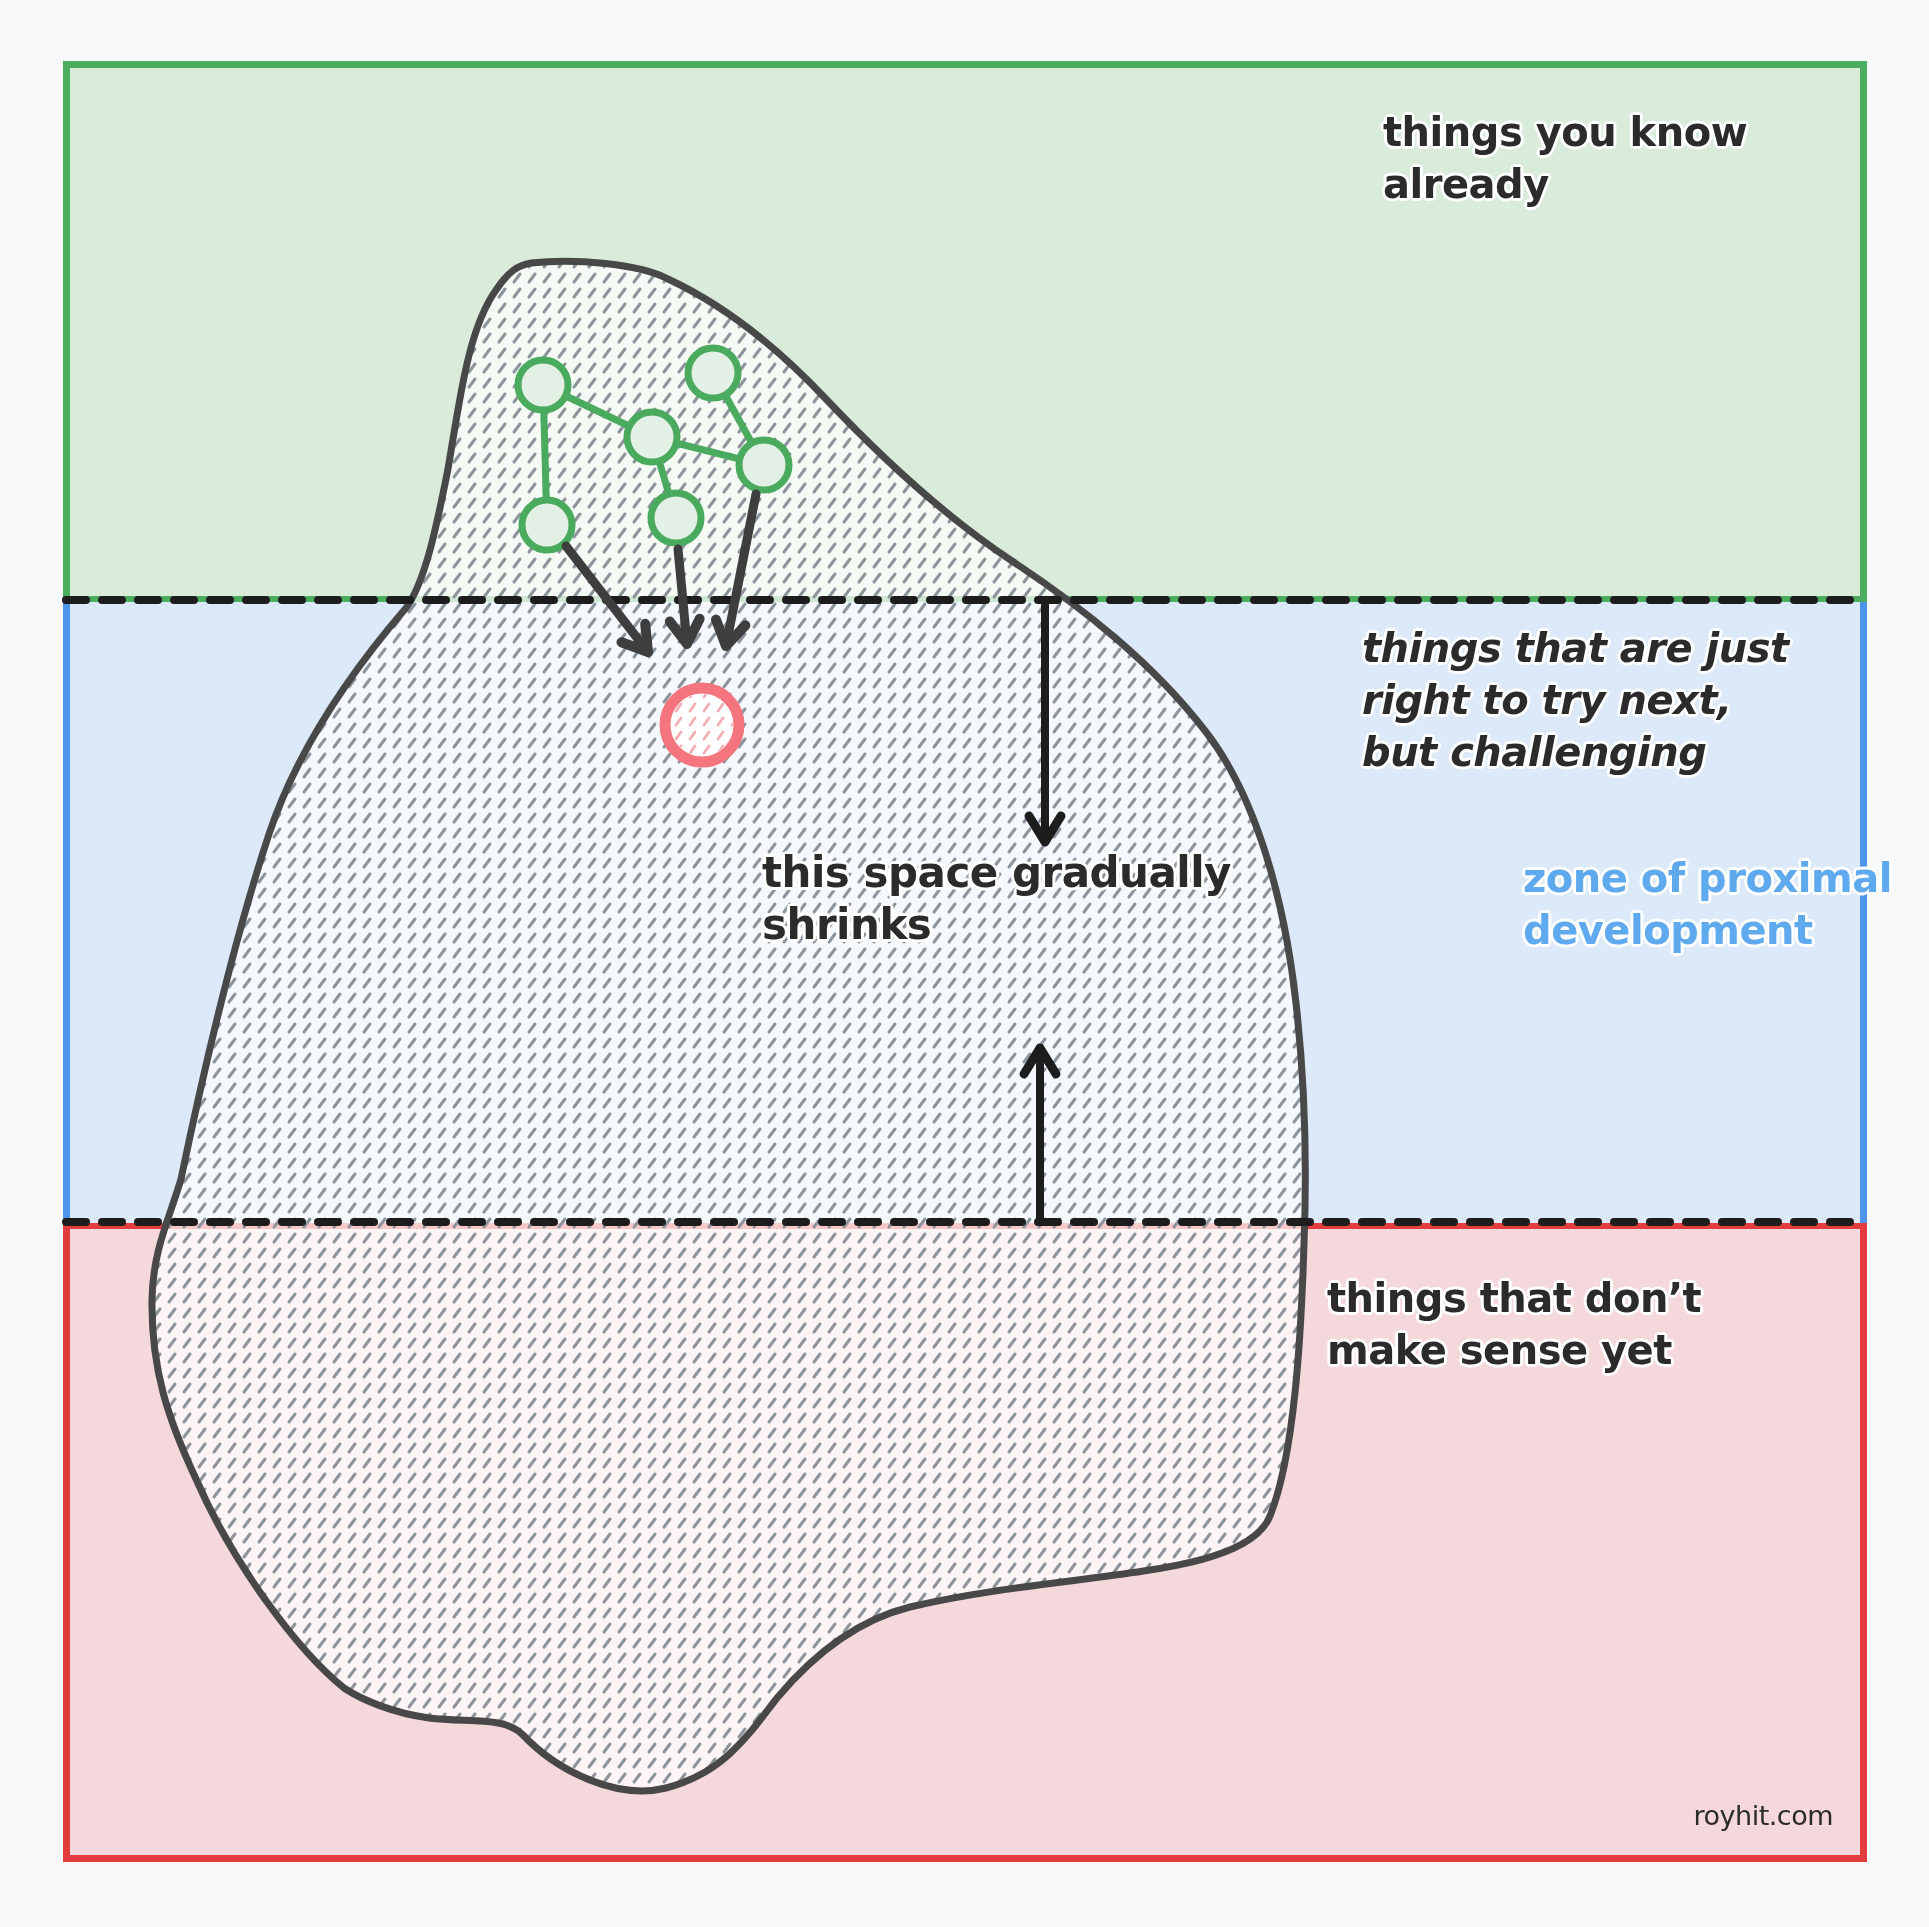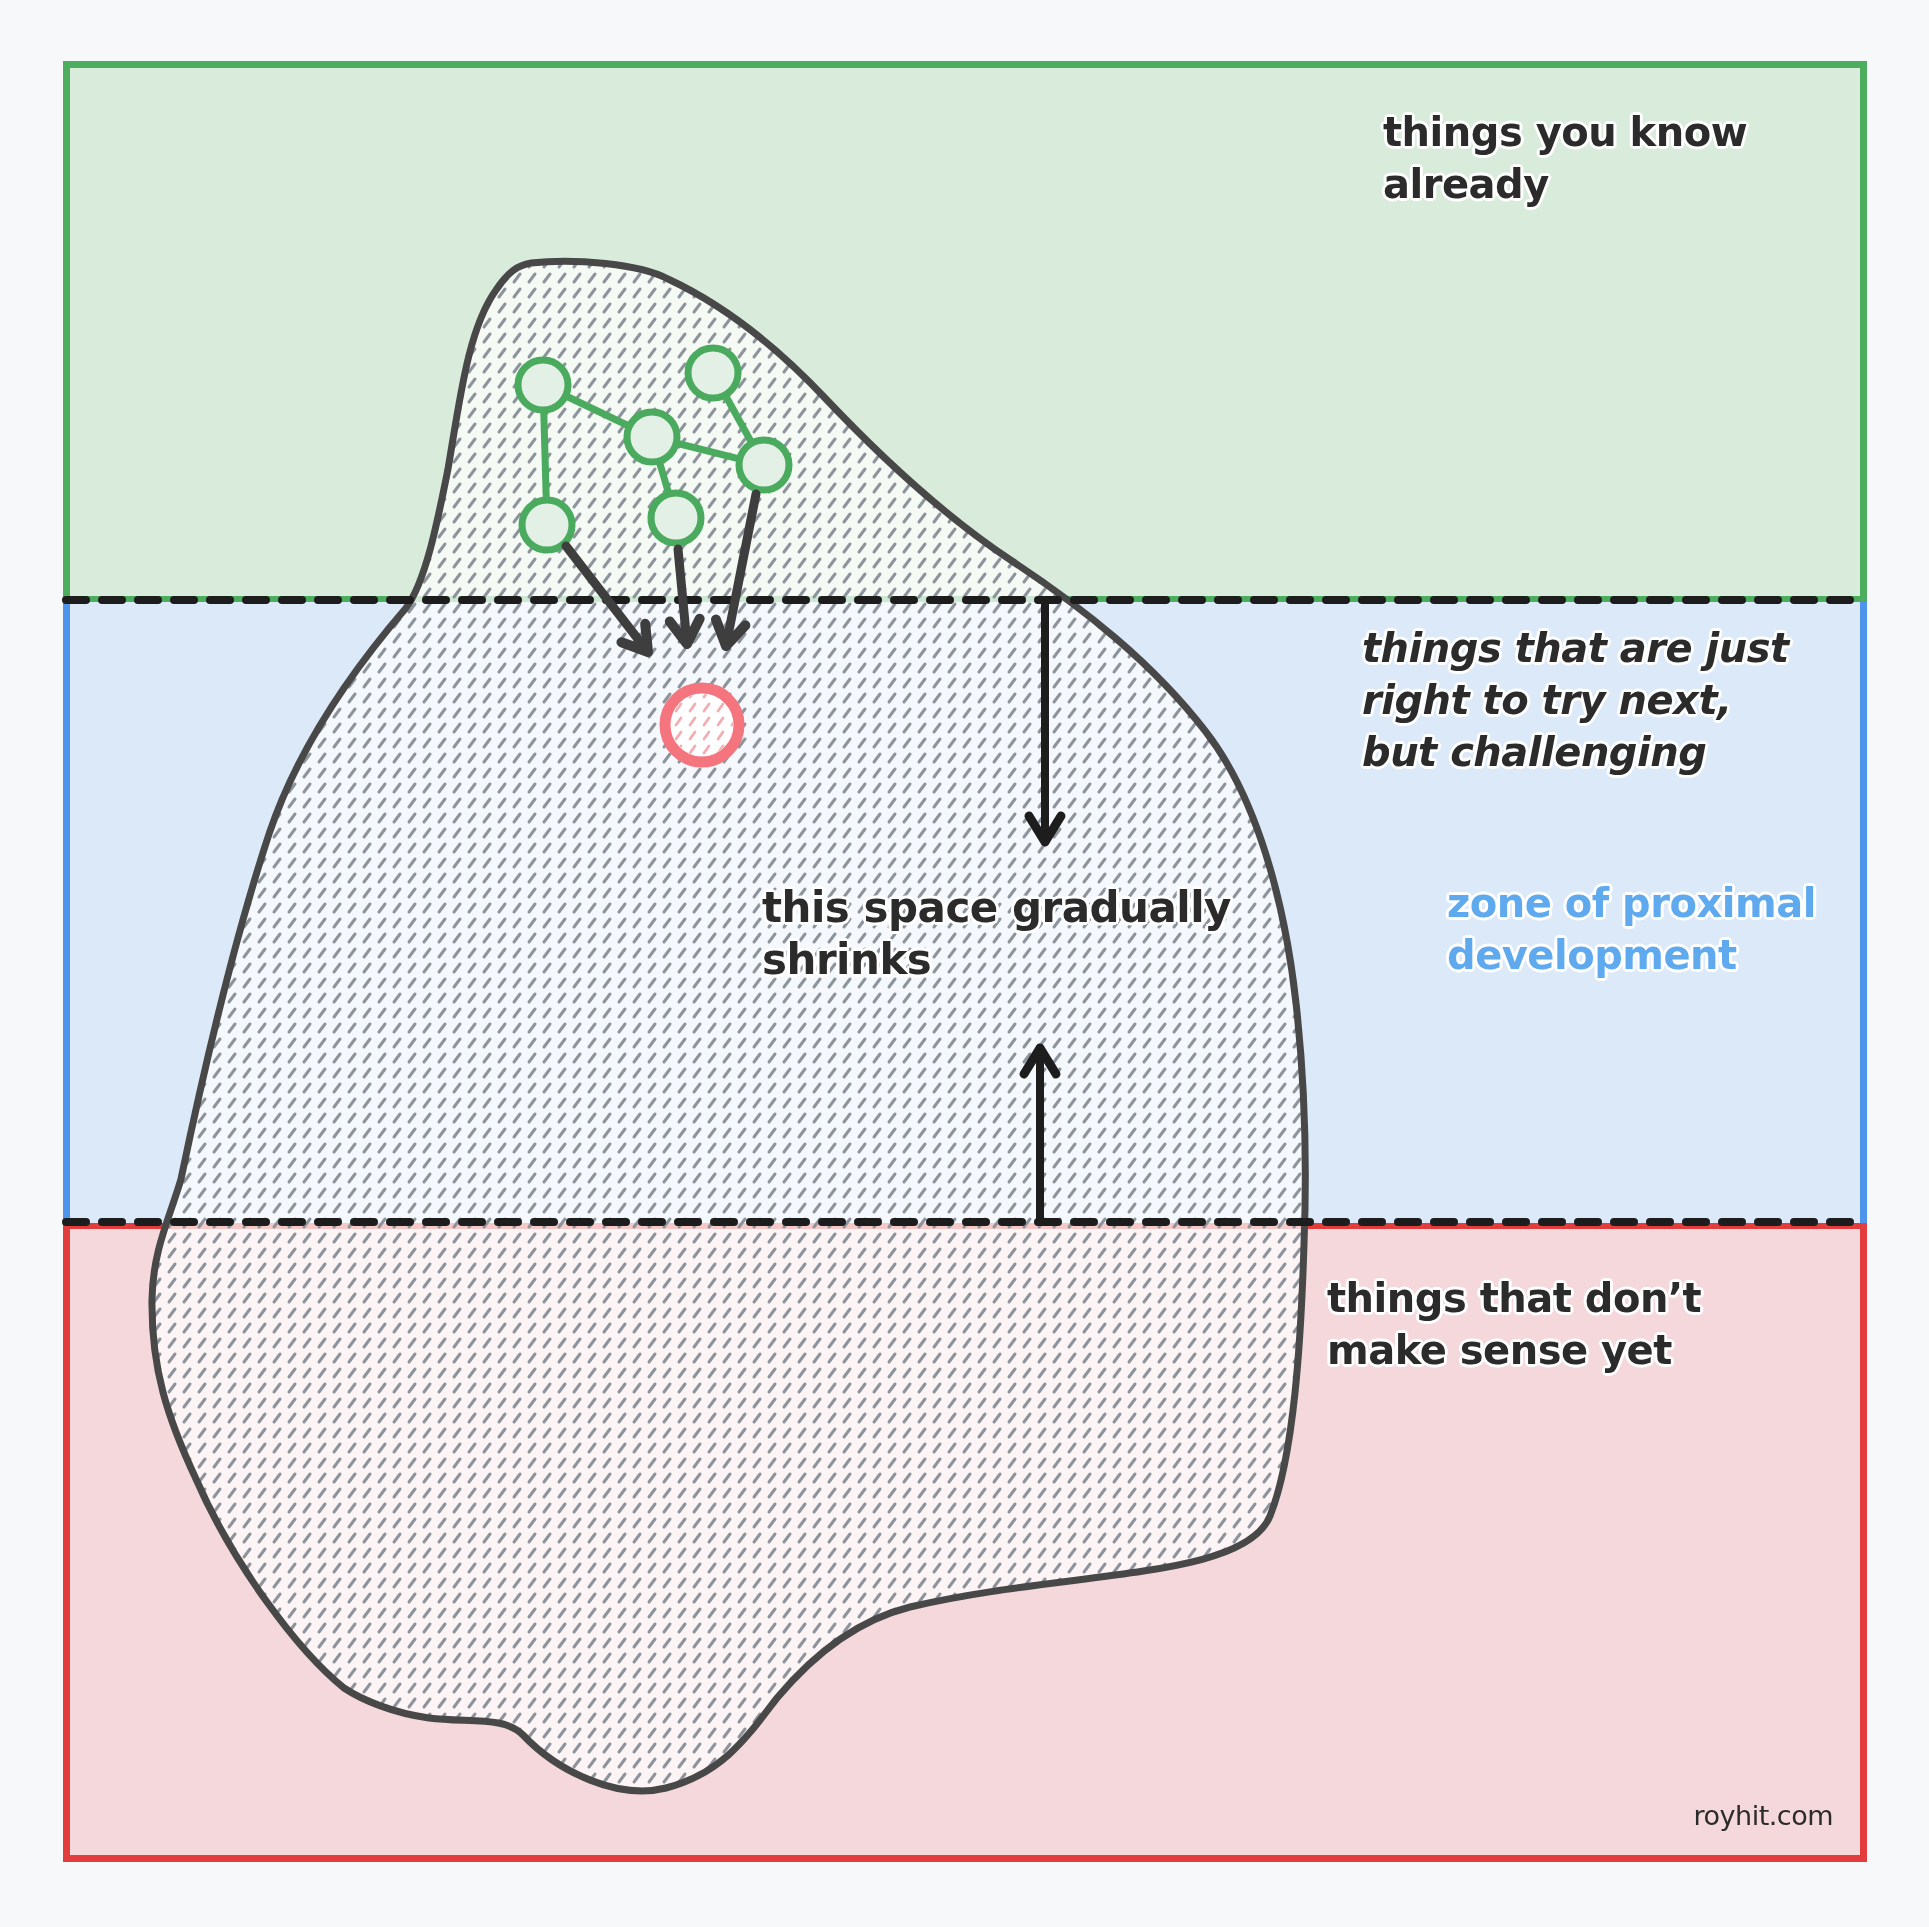--- a/index.html
+++ b/index.html
@@ -17,23 +17,23 @@
 
   svg.overlay{position:absolute;left:0;top:0;width:1929px;height:1927px;
               pointer-events:none;}
 
   .lbl{position:absolute;white-space:pre-line;font-weight:bold;
        color:#2b2b2b;font-size:40px;line-height:52px;letter-spacing:-0.5px;
        text-shadow:3px 0 0 #fff,-3px 0 0 #fff,0 3px 0 #fff,0 -3px 0 #fff,
                    2px 2px 0 #fff,-2px 2px 0 #fff,2px -2px 0 #fff,-2px -2px 0 #fff;}
   .lbl-known{left:1383px;top:106px;}
   .lbl-zpd-desc{left:1362px;top:622px;font-style:italic;}
-  .lbl-zpd-name{left:1447px;top:852px;color:#5fa9ef;margin-top:25px;}
+  .lbl-zpd-name{left:1523px;top:852px;color:#5fa9ef;}
   .lbl-unknown{left:1327px;top:1272px;}
-  .lbl-shrink{left:762px;top:882px;font-size:42px;}
+  .lbl-shrink{left:762px;top:847px;font-size:42px;}
   .watermark{position:absolute;right:96px;top:1800px;font-weight:normal;
              font-size:27px;color:#2b2b2b;letter-spacing:-0.5px;}
 </style>
 </head>
 <body>
 
 <div class="stage">
 
   <div class="band band-known"></div>
   <div class="band band-zpd"></div>

